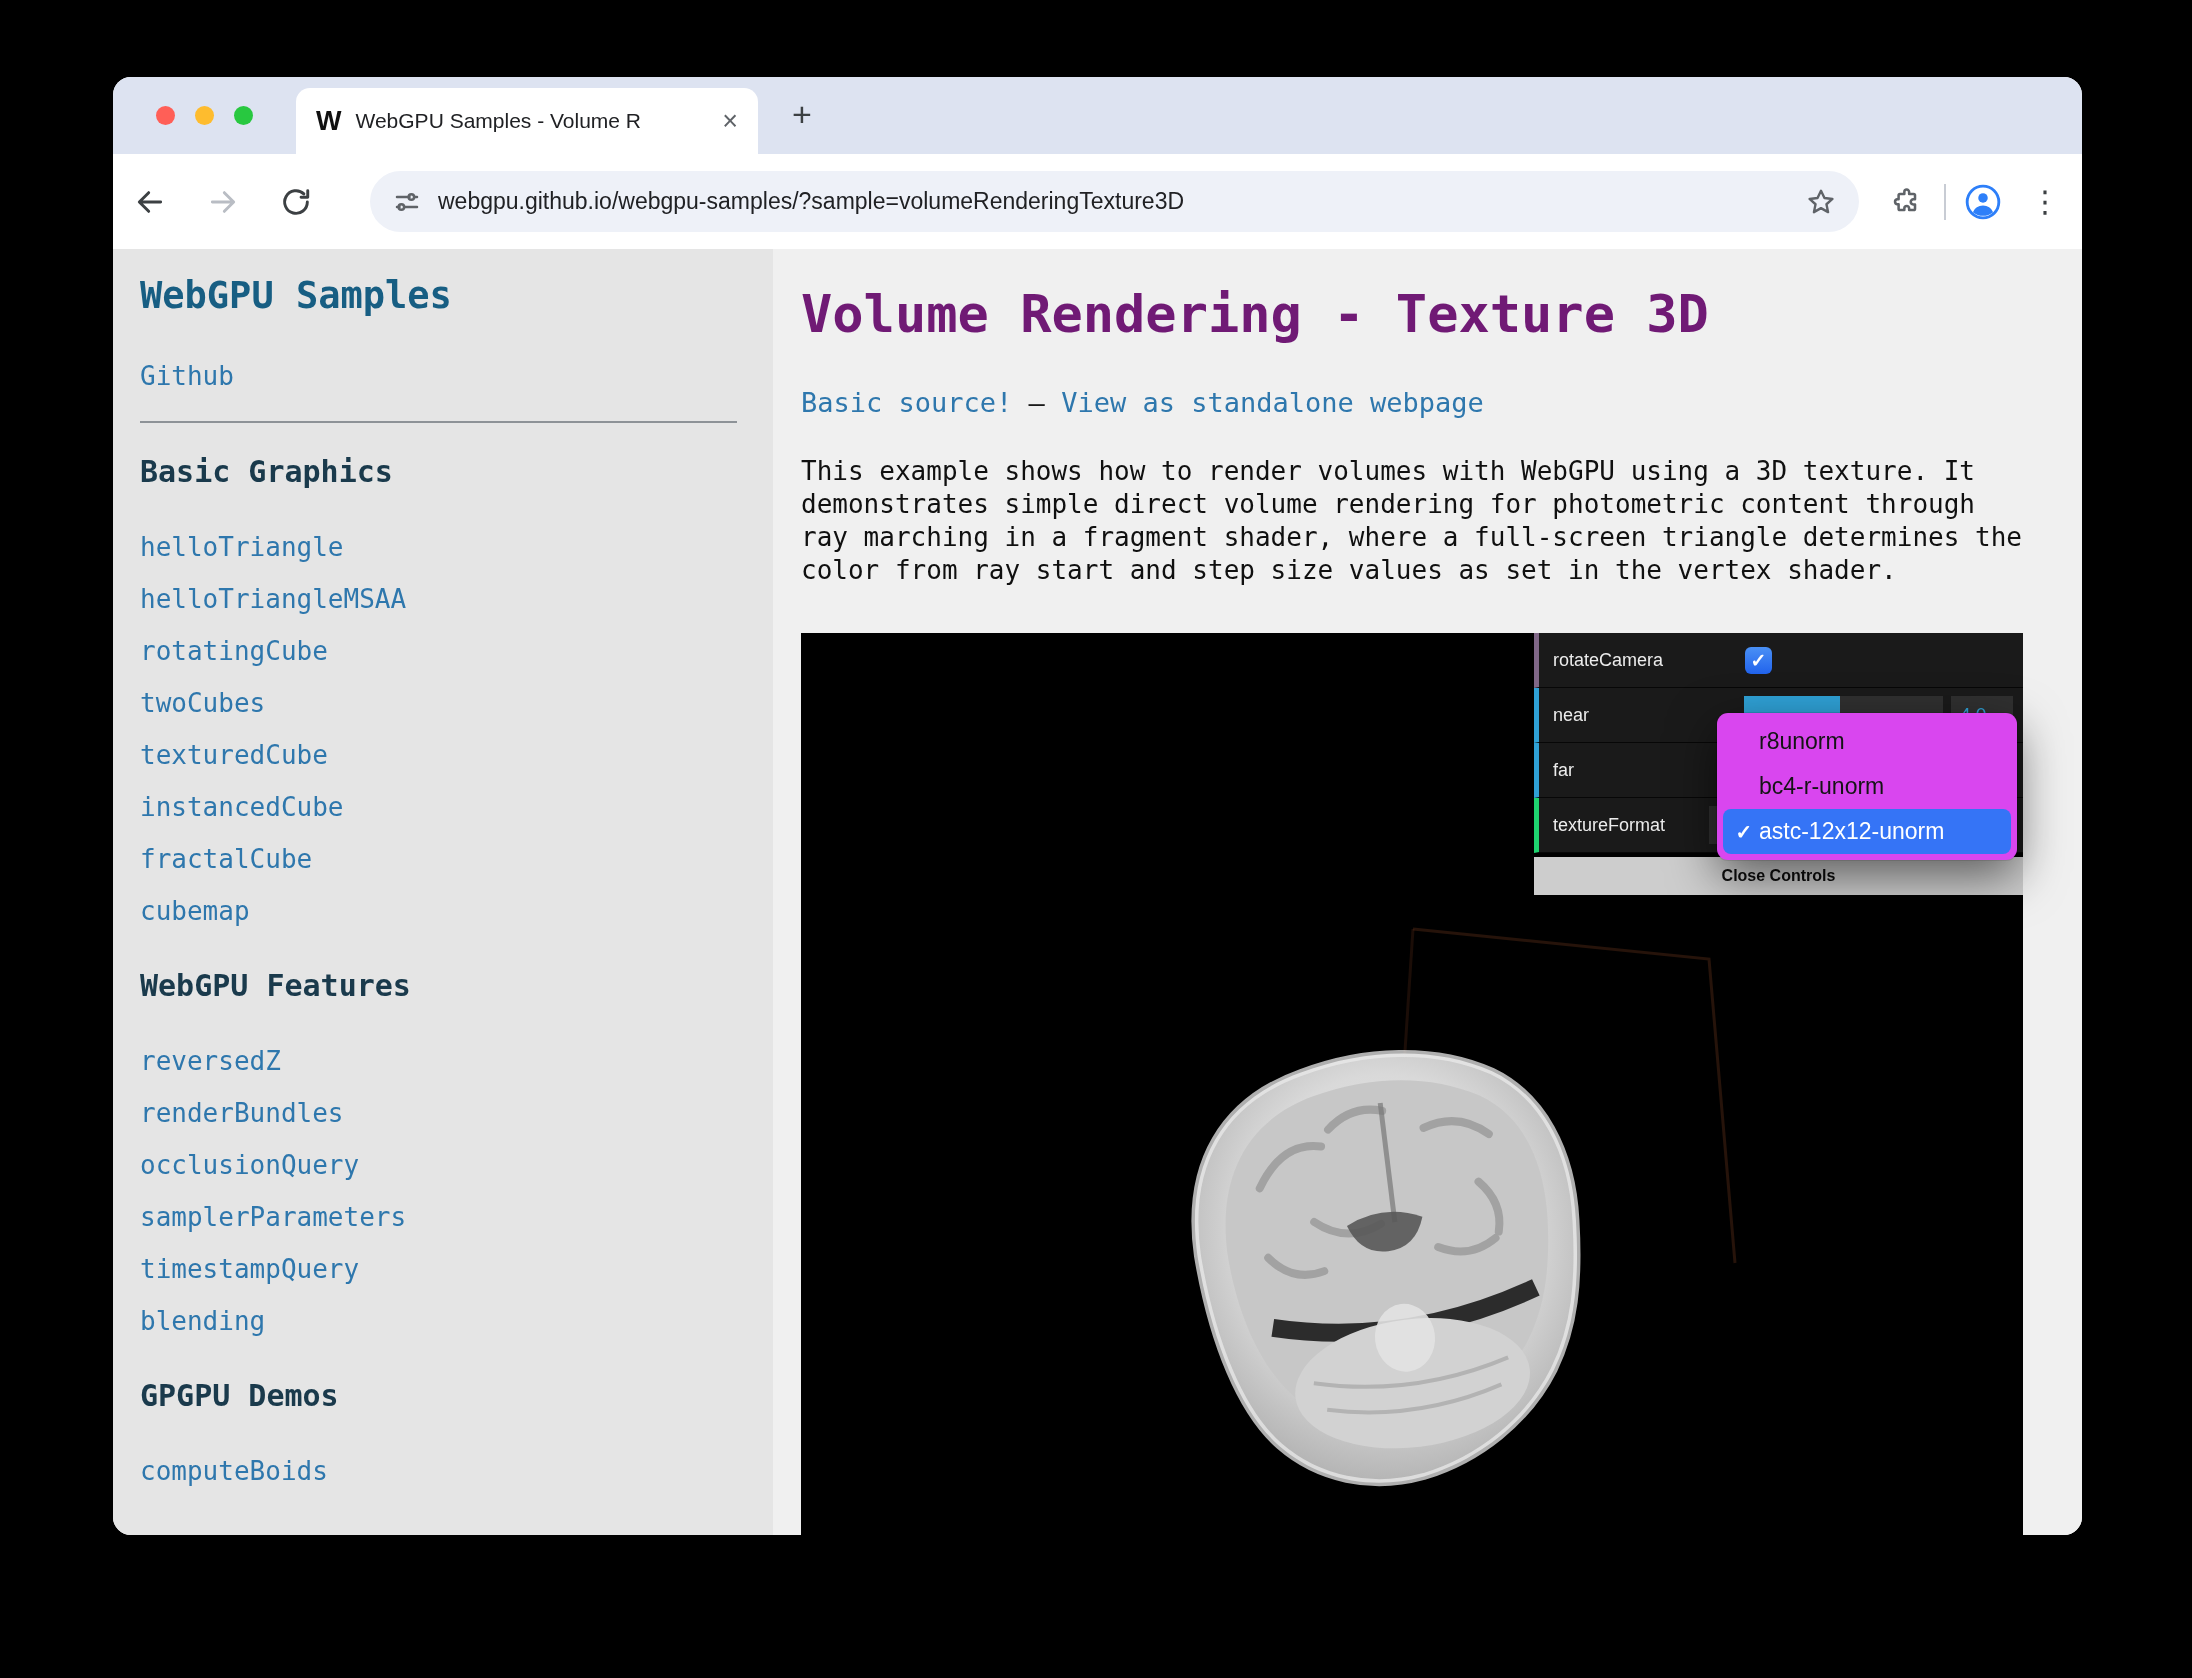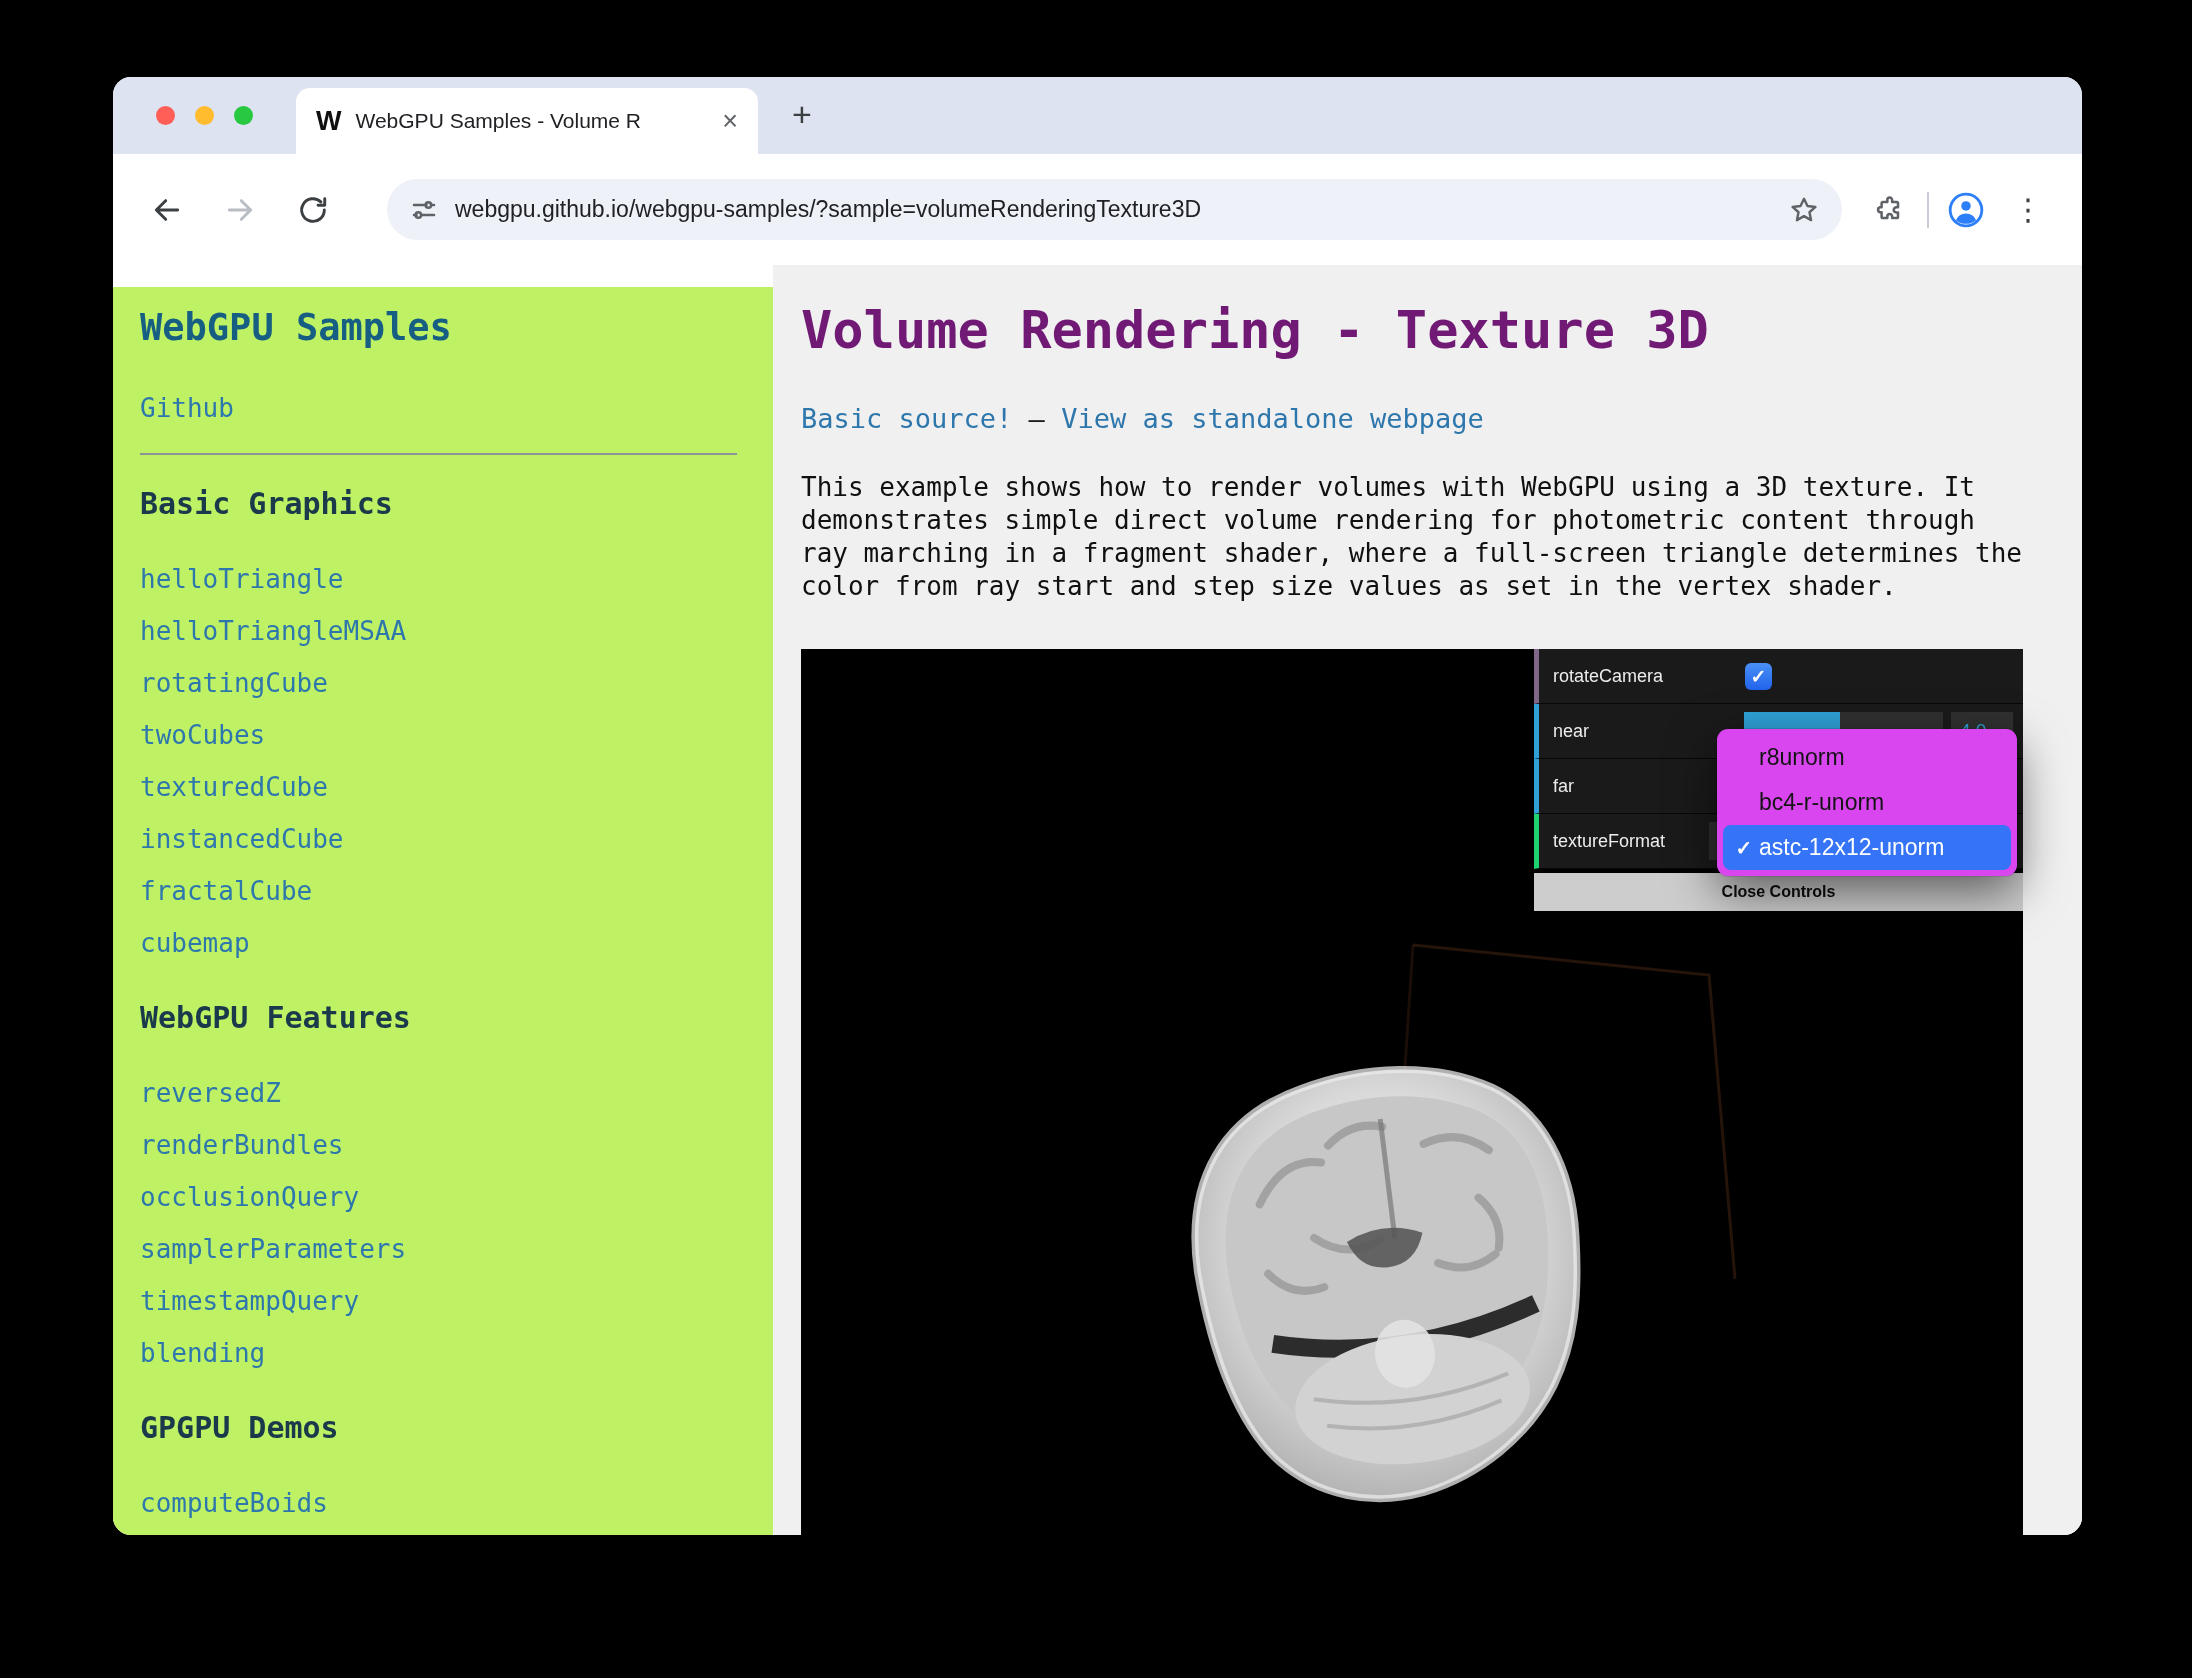--- a/index.html
+++ b/index.html
@@ -23,39 +23,39 @@
          border-radius:14px 14px 0 0; display:flex; align-items:center; padding:0 20px; gap:14px; }
   .tab-favicon { font-weight:800; font-size:27px; color:#101010; }
   .tab-title { flex:1; font-size:21px; color:#202124; white-space:nowrap; overflow:hidden;
                -webkit-mask-image:linear-gradient(90deg,#000 82%,transparent);
                mask-image:linear-gradient(90deg,#000 82%,transparent); }
   .tab-close { font-size:27px; color:#5f6368; line-height:1; cursor:default; }
   .newtab { position:absolute; left:667px; top:16px; width:44px; height:44px; text-align:center;
             line-height:42px; font-size:34px; color:#3c4043; }
 
   
-  .toolbar { height:111px; background:#fff; display:flex; align-items:center; padding:0 31px;gap:11px; }
+  .toolbar { height:95px; background:#fff; display:flex; align-items:center; padding:0 14px;gap:11px; }
   .tbtn { width:46px; height:46px; border-radius:50%; display:flex; align-items:center;
           justify-content:center; flex:none; }
   .tbtn + .tbtn { margin-left:16px; }
   .urlpill { flex:1; height:61px; margin-left:40px; background:#eef1f8; border-radius:31px;
              display:flex; align-items:center; padding:0 22px; min-width:0; }
   .url-text { margin-left:16px; font-size:23px; color:#202124; white-space:nowrap;
               overflow:hidden; }
   .pill-right { margin-left:auto; display:flex; align-items:center; }
   .right-cluster { display:flex; align-items:center; margin-left:14px; }
   .vsep { width:2px; height:36px; background:#c8ccd4; margin:0 14px; }
   .menu-dots { font-size:30px; color:#3c4043; letter-spacing:0; }
 
   
   .content { display:flex; height:1286px; }
 
   
-  .sidebar { width:660px; flex:none; background:#bef264; padding:18px 36px 0 27px;
-             overflow:hidden; font-family:"DejaVu Sans Mono", monospace;margin-top:22px; }
+  .sidebar { width:660px; flex:none; background:#e5e5e5; padding:24px 36px 0 27px;
+             overflow:hidden; font-family:"DejaVu Sans Mono", monospace; }
   .side-title { font-size:37px; font-weight:600; color:#175e83; line-height:46px; }
   .side-github { margin-top:40px; font-size:26px; color:#2e77ad; line-height:34px; cursor:pointer; }
   .side-hr { border:none; border-top:2px solid #8d9297; margin-top:28px; }
   .side-heading { margin-top:30px; font-size:30px; font-weight:600; color:#1a3a4c; line-height:38px; }
   .side-links { margin-top:30px; }
   .side-link { font-size:26px; color:#2e77ad; line-height:52px; cursor:pointer; }
 
   
   .main { flex:1; background:#f0f0f0; padding:34px 56px 0 28px; overflow:hidden;
           font-family:"DejaVu Sans Mono", monospace; }

